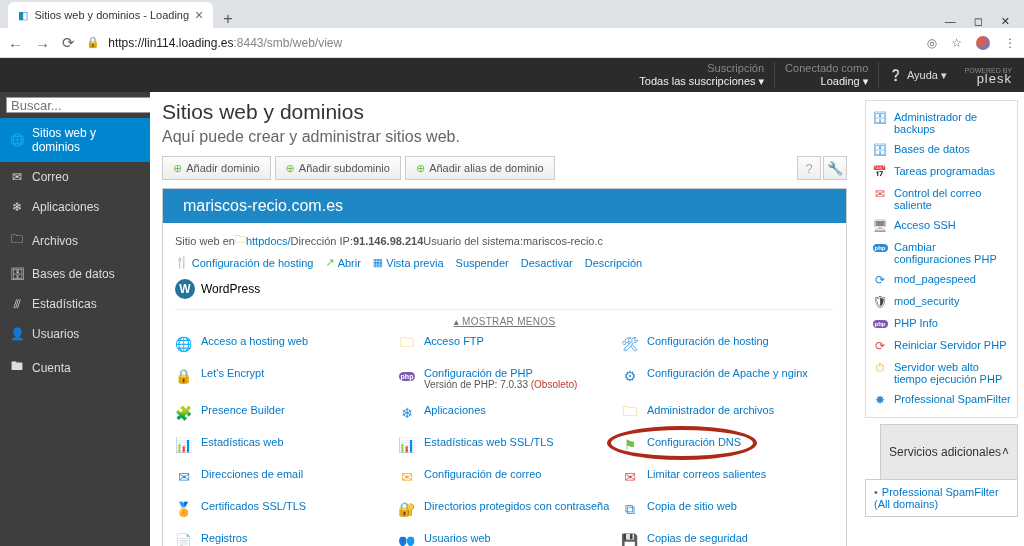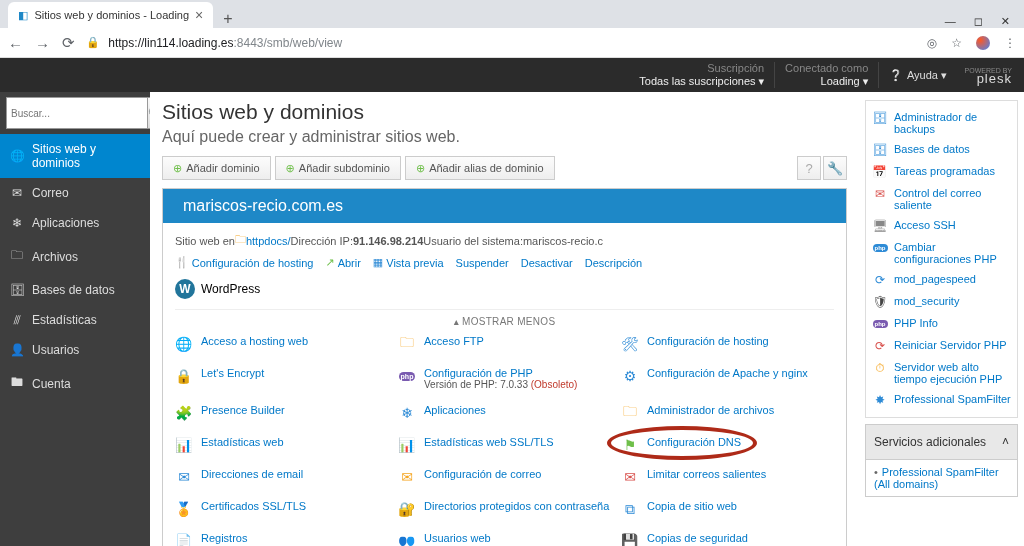--- a/index.html
+++ b/index.html
@@ -29,21 +29,21 @@
 .hdr-block .lbl { color: #888; }
 .hdr-block .val { color: #eee; }
 .help { padding: 0 10px; color: #ddd; display: flex; align-items: center; gap: 4px; }
 .poweredby { font-size: 7px; color: #888; text-align: right; line-height: 8px; padding-left: 8px; }
 .plesk-logo { font-size: 13px; color: #ddd; letter-spacing: 1px; }
 
 
 .app { display: flex; height: 454px; }
 .sidebar { width: 150px; background: #3e3e3e; color: #ccc; }
 .searchbox { display: flex; margin: 5px 6px; }
-.searchbox input { flex: 1; height: 32px; font-size: 10px; padding: 0 4px; border: 1px solid #999; }
+.searchbox input { flex: 1; height: 16px; font-size: 13px; padding: 0 4px; border: 1px solid #999; }
 .searchbox .btn { width: 22px; background: linear-gradient(#fafafa,#ddd); border: 1px solid #999; border-left: none; display: flex; align-items: center; justify-content: center; color: #555; font-size: 11px; }
 .side-item { display: flex; align-items: center; gap: 8px; padding: 8px 10px; font-size: 12px; color: #ddd; cursor: pointer; }
 .side-item.active { background: #0086cf; color: #fff; }
 .side-ico { width: 14px; text-align: center; font-size: 12px; }
 
 .main { flex: 1; background: #fff; padding: 8px 12px; overflow: hidden; }
 .page-title { font-size: 21px; color: #333; font-weight: 400; margin-bottom: 4px; }
 .page-sub { font-size: 16px; color: #666; margin-bottom: 10px; }
 .toolbar { display: flex; gap: 4px; margin-bottom: 8px; }
 .tbtn { background: linear-gradient(#fcfcfc,#eee); border: 1px solid #ccc; padding: 4px 10px; font-size: 11px; color: #555; display: flex; align-items: center; gap: 4px; cursor: pointer; }
@@ -53,37 +53,37 @@
 .domain-panel { border: 1px solid #ccc; }
 .domain-head { background: #1e88c7; color: #fff; padding: 8px 20px; font-size: 16px; font-weight: 400; }
 .domain-body { padding: 8px 12px; }
 .info-line { font-size: 11px; color: #555; display: flex; flex-wrap: wrap; align-items: center; }
 .info-line a { color: #0078c8; }
 .folder-ico { color: #f5a623; }
 .action-line { margin-top: 6px; display: flex; gap: 12px; flex-wrap: wrap; font-size: 11px; }
 .action-line a { color: #0078c8; text-decoration: none; display: flex; align-items: center; gap: 3px; }
 .wp-line { margin-top: 10px; display: flex; align-items: center; gap: 6px; }
 .wp-ico { width: 20px; height: 20px; border-radius: 50%; background: #21759b; color: #fff; display: flex; align-items: center; justify-content: center; font-size: 12px; font-weight: bold; }
-.showless { text-align: center; font-size: 10px; color: #777; margin: 10px 0 8px; letter-spacing: 0.3px; border-top: 1px solid #eee; padding-top: 6px; }
+.showless { text-align: center; font-size: 10px; color: #777; margin: 10px 0 8px; letter-spacing: 0.3px; border-top: 1px solid #eee; padding-top: 6px; text-decoration: underline; }
 
 .tools-grid { display: grid; grid-template-columns: repeat(3, 1fr); row-gap: 14px; column-gap: 10px; }
 .tool { display: flex; align-items: flex-start; gap: 8px; font-size: 11px; position: relative; }
 .tool a { color: #0078c8; text-decoration: none; }
 .tool .sub { display: block; color: #555; font-size: 10px; }
 .tool .sub .obs { color: #c0392b; }
 .tico { width: 18px; height: 18px; flex-shrink: 0; display: flex; align-items: center; justify-content: center; font-size: 14px; }
 .ring { position: absolute; left: -14px; top: -10px; width: 150px; height: 34px; border: 4px solid #ae2a18; border-radius: 50%; pointer-events: none; }
 
 
 .rightcol { width: 165px; padding: 8px 6px; }
 .rbox { border: 1px solid #ddd; padding: 6px 6px; margin-bottom: 6px; }
 .ritem { display: flex; align-items: flex-start; gap: 6px; padding: 4px 0; font-size: 11px; }
 .ritem a { color: #0078c8; text-decoration: none; }
 .rico { width: 16px; height: 14px; flex-shrink: 0; font-size: 12px; display: flex; align-items: center; justify-content: center; }
-.rhead { background: #e8e8e8; padding: 10px 8px; font-size: 12px; color: #333; display: flex; justify-content: space-between; align-items: center; border: 1px solid #ccc; border-bottom: none; }
+.rhead { background: #e8e8e8; padding: 20px 8px; font-size: 12px; color: #333; display: flex; justify-content: space-between; align-items: center; border: 1px solid #ccc; border-bottom: none; margin-left: 15px; }
 .rlist { border: 1px solid #ccc; padding: 6px 8px; font-size: 11px; }
 .rlist a { color: #0078c8; text-decoration: none; }
 .bullet { color: #666; margin-right: 4px; }
 
 
 .c-blue{color:#2e8bd6}.c-orange{color:#f5a623}.c-green{color:#6fbf4a}.c-red{color:#d9534f}.c-gray{color:#888}.c-dark{color:#444}.c-yellow{color:#e6b800}
 a{cursor:pointer}
 </style>
 </head>
 <body>

